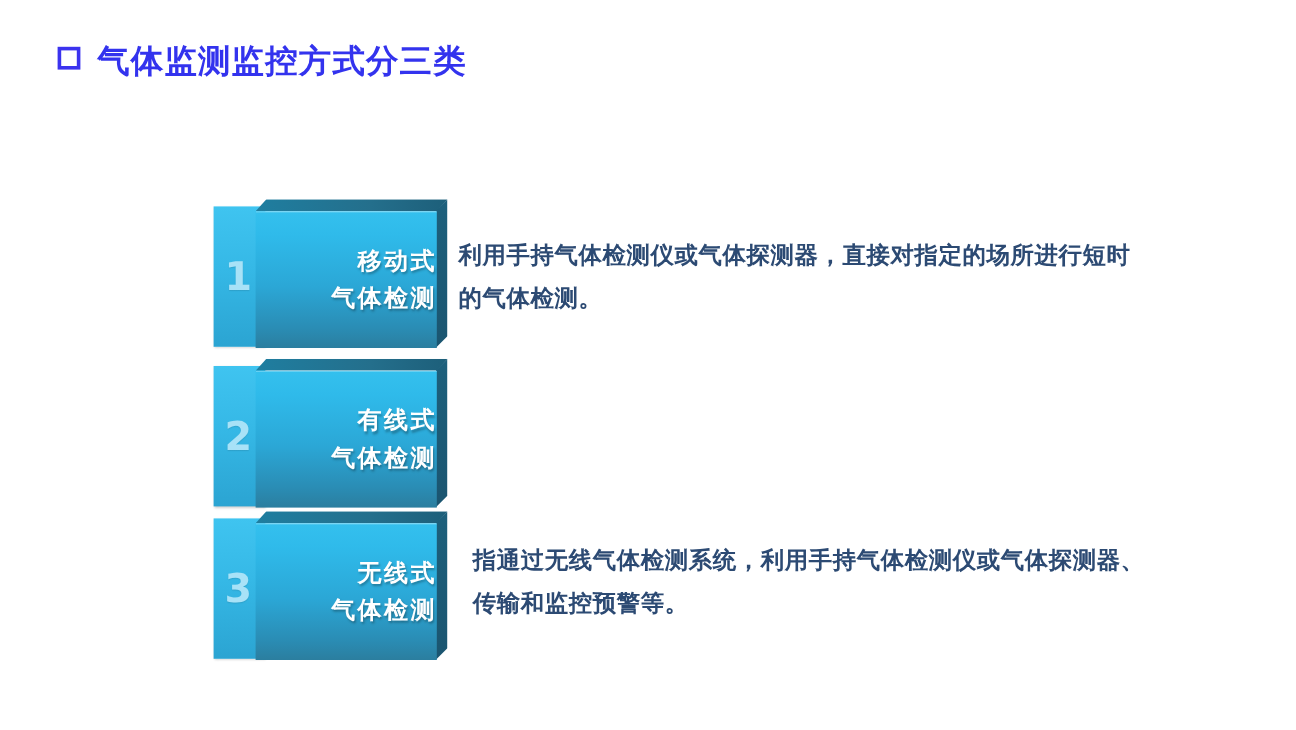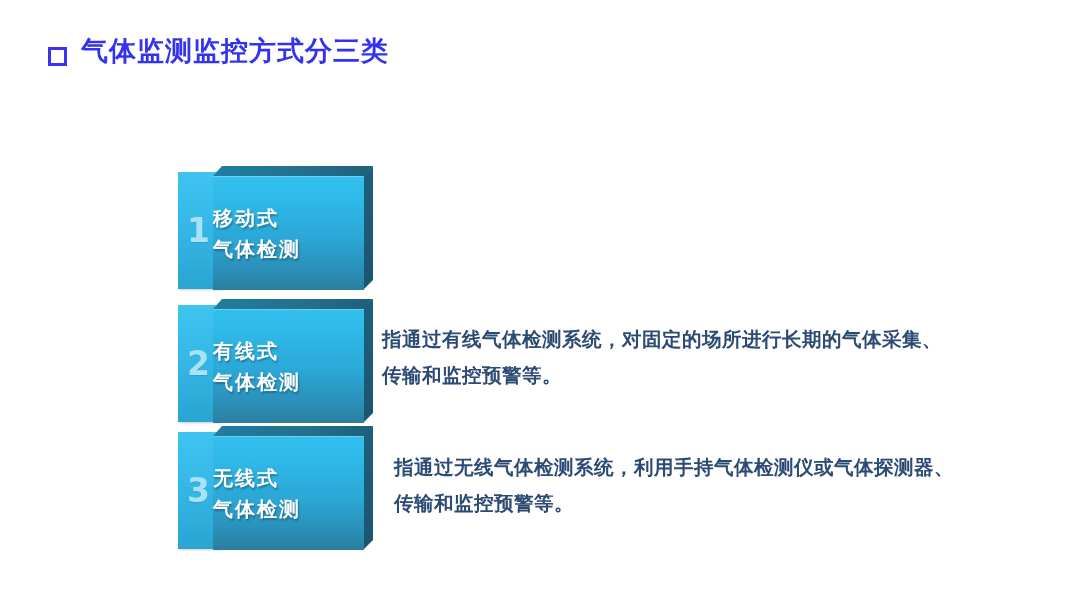--- a/index.html
+++ b/index.html
@@ -14,21 +14,21 @@
     overflow: hidden;
     font-family: "Liberation Sans", "DejaVu Sans", sans-serif;
   }
 
   
   .slide-title {
     position: absolute;
     left: 48px;
     top: 38px;
     display: flex;
-    align-items: flex-end;
+    align-items: flex-start;
     gap: 14px;
     white-space: nowrap;
   }
   .title-bullet {
     width: 19px;
     height: 19px;
     border: 3px solid #3b33ef;
     box-sizing: border-box;
     flex: none;
     position: relative;
@@ -114,21 +114,21 @@
   .box3d .face-front {
     position: absolute;
     left: 0;
     top: 10px;
     width: 151px;
     height: 114px;
     background: linear-gradient(180deg, #34c0ee 0%, #2fbaea 18%, #2ba7d6 55%, #2a8db5 85%, #2b7e9f 100%);
     box-shadow: inset 0 1px 0 rgba(255,255,255,0.25);
     display: flex;
     flex-direction: column;
-    align-items: flex-start;
+    align-items: flex-end;
     justify-content: center;
     gap: 11px;
   }
   .box3d .label-line {
     color: #ffffff;
     font-size: 20px;
     font-weight: bold;
     letter-spacing: 2px;
     line-height: 1;
     text-shadow: 1px 2px 2px rgba(0,0,0,0.30);
@@ -166,35 +166,35 @@
     </div>
     <div class="box3d">
       <span class="face-top"></span>
       <span class="face-right"></span>
       <div class="face-front">
         <span class="label-line">移动式</span>
         <span class="label-line">气体检测</span>
       </div>
     </div>
   </div>
+  <div class="desc desc-1">利用手持气体检测仪或气体探测器，直接对指定的场所进行短时的气体检测。</div>
 
   <div class="row row-2">
     <div class="num-tab">
       <span class="num">2</span>
     </div>
     <div class="box3d">
       <span class="face-top"></span>
       <span class="face-right"></span>
       <div class="face-front">
         <span class="label-line">有线式</span>
         <span class="label-line">气体检测</span>
       </div>
     </div>
   </div>
-  <div class="desc desc-2">指通过有线气体检测系统，对固定的场所进行长期的气体采集、传输和监控预警等。</div>
 
   <div class="row row-3">
     <div class="num-tab">
       <span class="num">3</span>
     </div>
     <div class="box3d">
       <span class="face-top"></span>
       <span class="face-right"></span>
       <div class="face-front">
         <span class="label-line">无线式</span>

